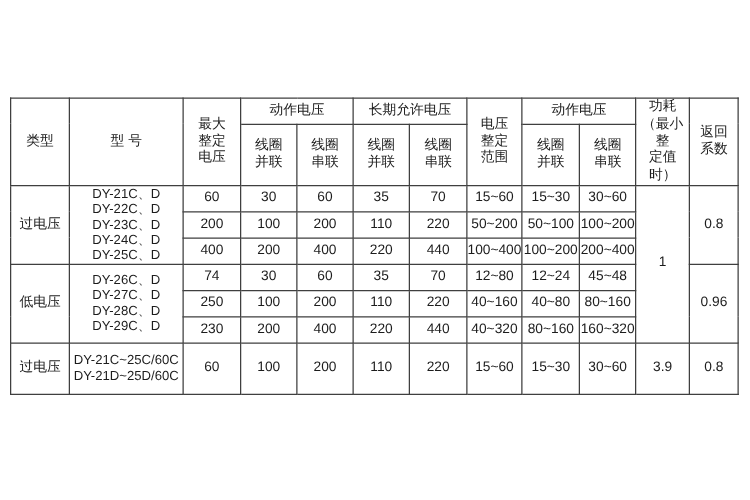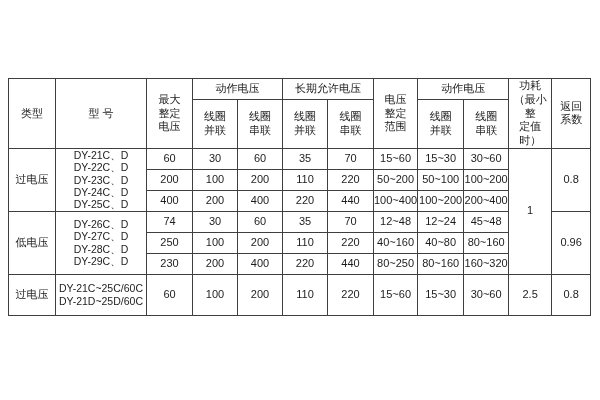--- a/index.html
+++ b/index.html
@@ -126,55 +126,55 @@
         <td rowspan="3">低电压</td>
         <td rowspan="3" class="model">DY-26C、D
 DY-27C、D
 DY-28C、D
 DY-29C、D</td>
         <td>74</td>
         <td>30</td>
         <td>60</td>
         <td>35</td>
         <td>70</td>
-        <td>12~48</td>
+        <td>12~80</td>
         <td>12~24</td>
         <td>45~48</td>
         <td rowspan="3">0.96</td>
       </tr>
       <tr class="r">
         <td>250</td>
         <td>100</td>
         <td>200</td>
         <td>110</td>
         <td>220</td>
         <td>40~160</td>
         <td>40~80</td>
         <td>80~160</td>
       </tr>
       <tr class="r">
         <td>230</td>
         <td>200</td>
         <td>400</td>
         <td>220</td>
         <td>440</td>
-        <td>80~250</td>
+        <td>40~320</td>
         <td>80~160</td>
         <td>160~320</td>
       </tr>
       <tr class="r-last">
         <td>过电压</td>
         <td class="model">DY-21C~25C/60C
 DY-21D~25D/60C</td>
         <td>60</td>
         <td>100</td>
         <td>200</td>
         <td>110</td>
         <td>220</td>
         <td>15~60</td>
         <td>15~30</td>
         <td>30~60</td>
-        <td>2.5</td>
+        <td>3.9</td>
         <td>0.8</td>
       </tr>
     </tbody>
   </table>
 </div>
 
 </body></html>

